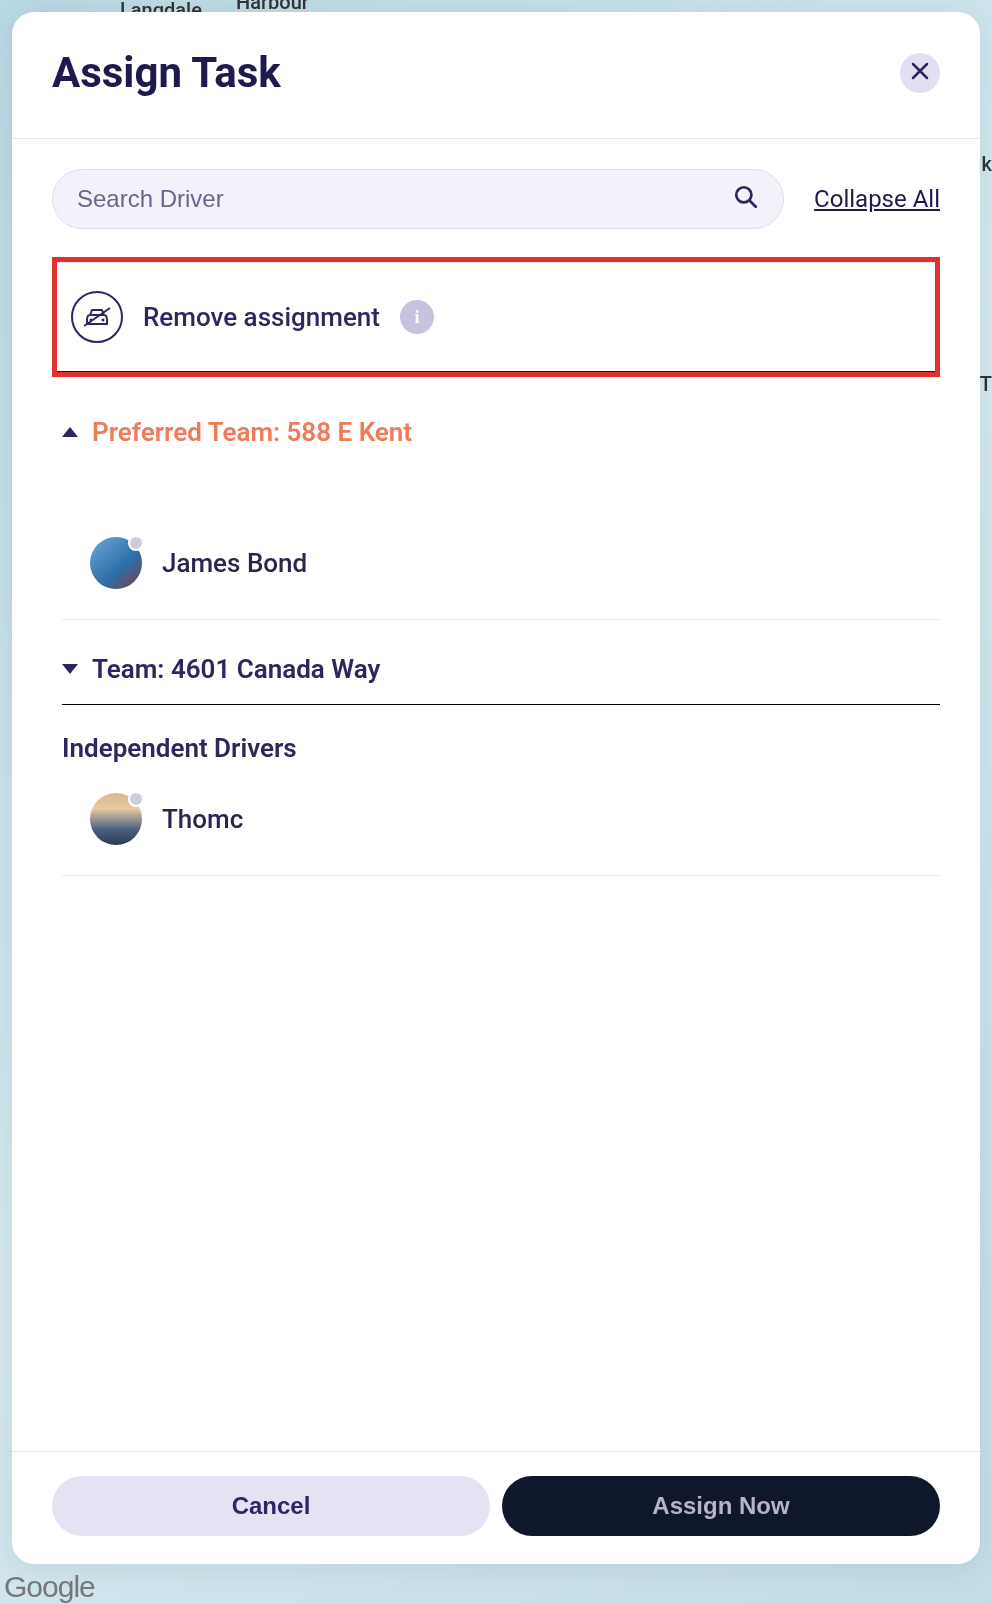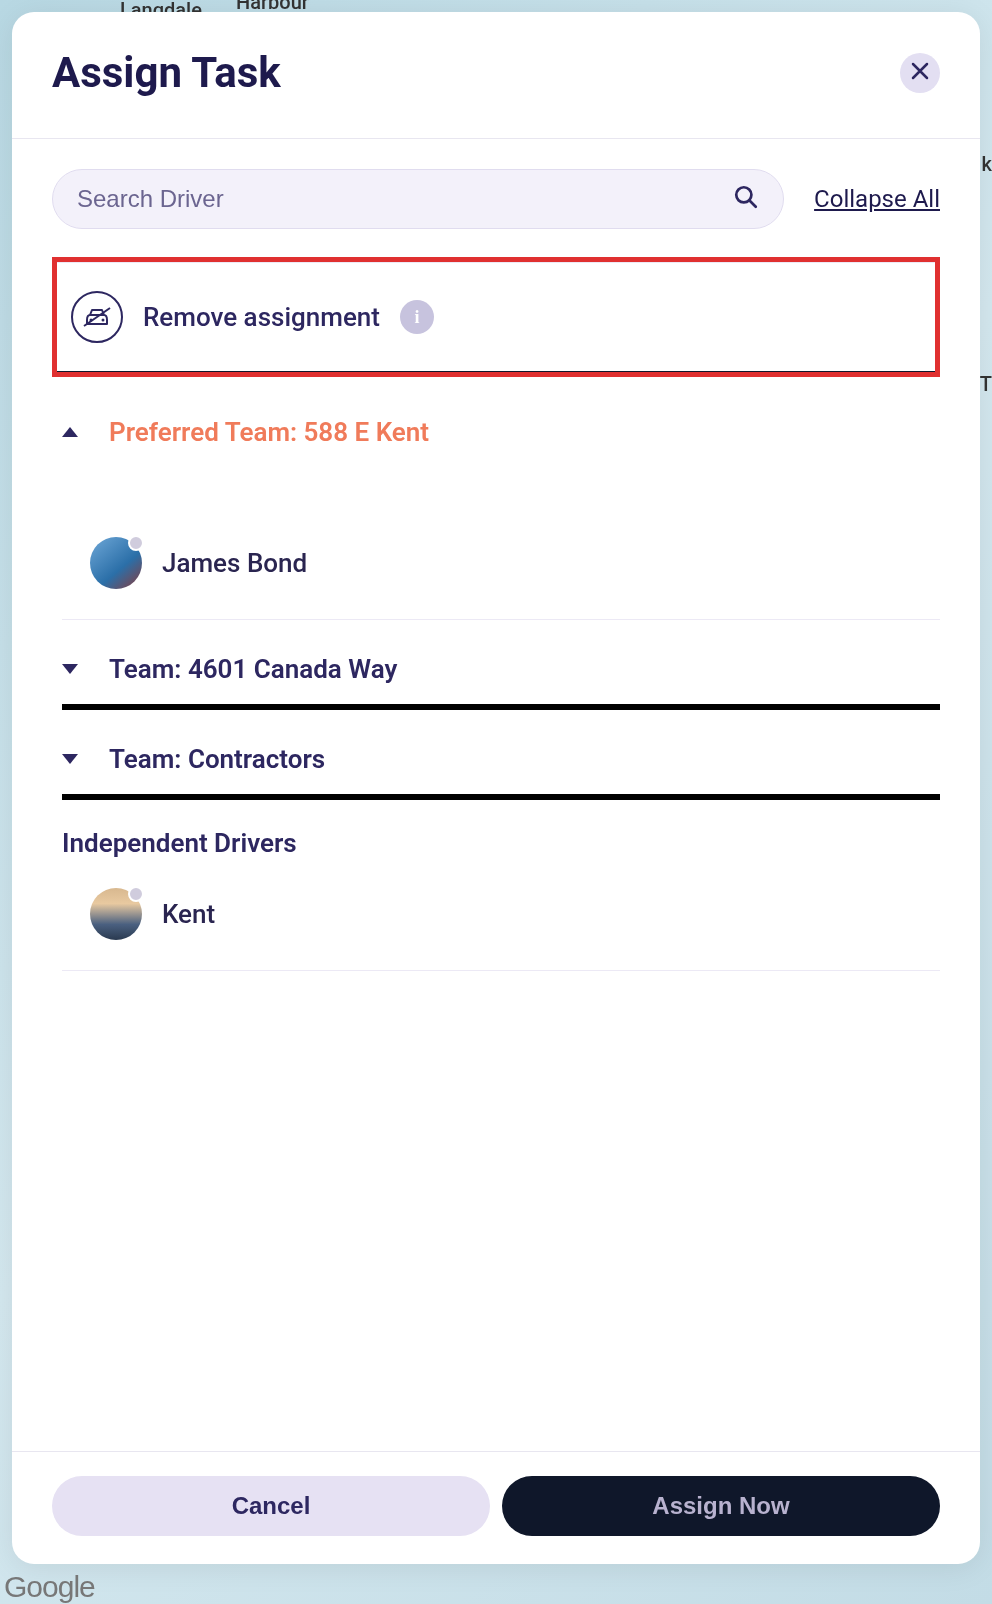--- a/index.html
+++ b/index.html
@@ -139,21 +139,21 @@
     align-items: center;
     justify-content: center;
     color: #fff;
     font-size: 18px;
     font-weight: 700;
     font-family: Georgia, serif;
   }
   .team-header {
     display: flex;
     align-items: center;
-    gap: 31px;
+    gap: 14px;
     padding: 20px 0;
     cursor: pointer;
     font-size: 26px;
     font-weight: 600;
     color: #2d2760;
   }
   .team-header.preferred {
     color: #f07b5a;
   }
   .caret {
@@ -195,21 +195,21 @@
     border-radius: 50%;
     background: #d0ccdd;
     border: 2px solid #fff;
   }
   .driver-name {
     font-size: 26px;
     color: #2a2550;
     font-weight: 500;
   }
   .collapsed-team {
-    border-bottom: 6px solid #000000;
+    border-bottom: 1px solid #000000;
     padding-bottom: 20px;
   }
   .section-label {
     font-size: 26px;
     color: #2d2760;
     font-weight: 600;
     padding: 28px 0 10px 0;
   }
   .modal-footer {
     border-top: 1px solid #e8e6f0;
@@ -315,33 +315,29 @@
           <div class="status-dot"></div>
         </div>
         <div class="driver-name">James Bond</div>
       </div>
 
       <div class="team-header collapsed-team" style="padding-top:34px;">
         <span class="caret down"></span>
         <span>Team: 4601 Canada Way</span>
       </div>
 
-      <div class="team-header collapsed-team" style="padding-top:34px;">
-        <span class="caret down"></span>
-        <span>Team: Contractors</span>
-      </div>
 
       <div class="section-label">Independent Drivers</div>
 
       <div class="driver-row">
         <div class="avatar-wrap">
           <div class="avatar av2"></div>
           <div class="status-dot"></div>
         </div>
-        <div class="driver-name">Kent</div>
+        <div class="driver-name">Thomc</div>
       </div>
 
     </div>
   </div>
 
   <div class="modal-footer">
     <button class="btn btn-cancel">Cancel</button>
     <button class="btn btn-assign" disabled="">Assign Now</button>
   </div>
 </div>

